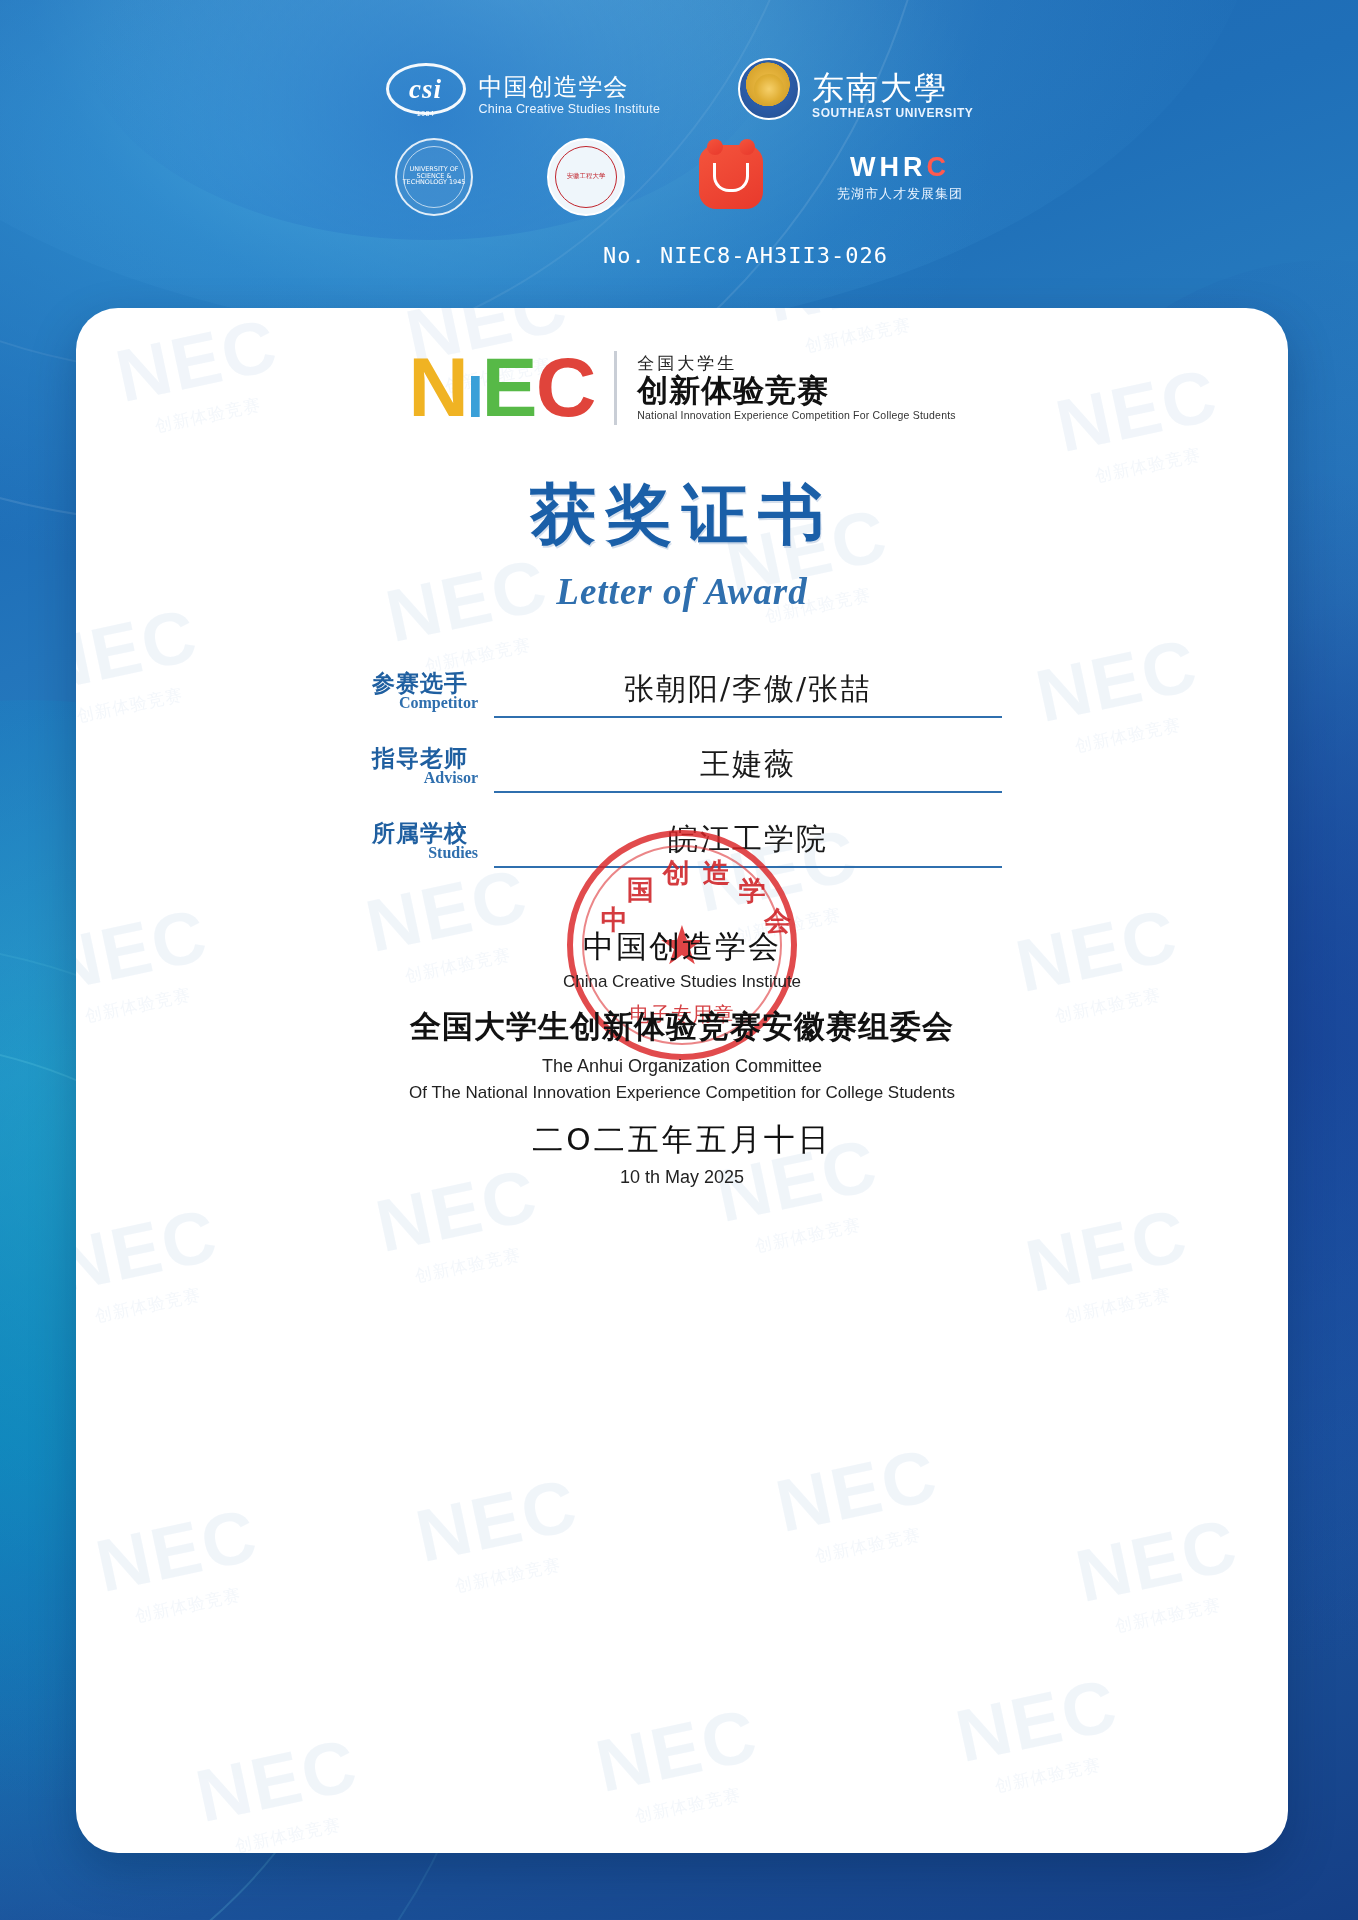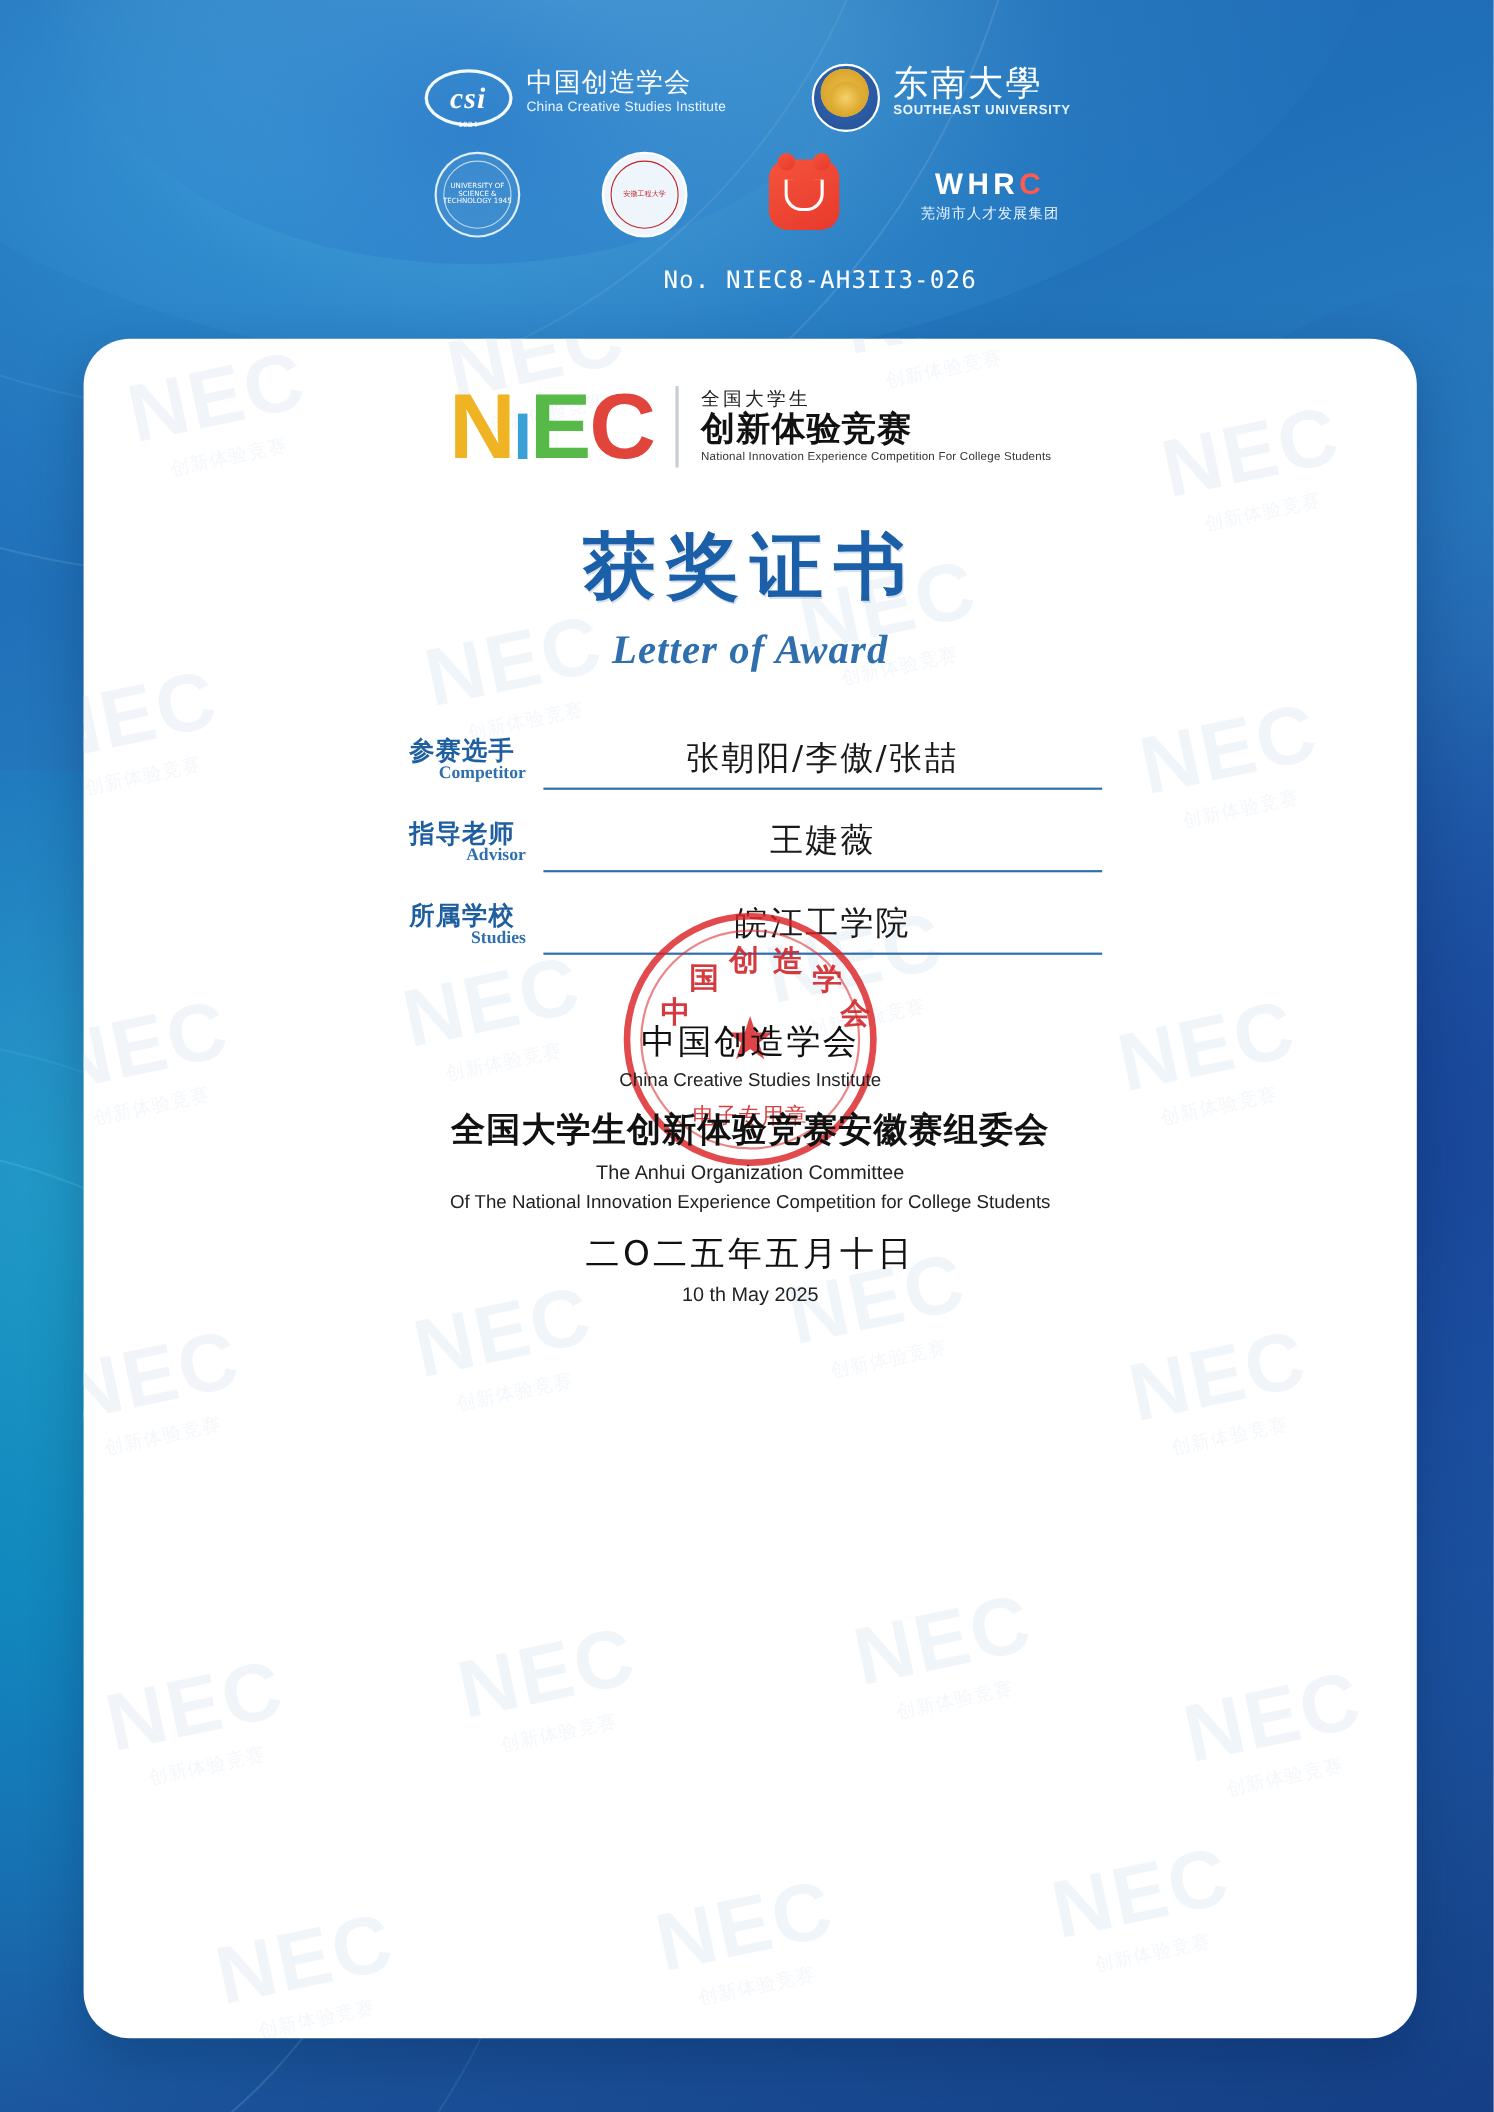--- a/index.html
+++ b/index.html
@@ -68,21 +68,21 @@
     display: flex;
     flex-direction: column;
     align-items: center;
     gap: 10px;
   }
   .logo-row-1 {
     display: flex;
     align-items: center;
     gap: 78px;
   }
-  .logo-item { display: flex; align-items: flex-start; gap: 12px; }
+  .logo-item { display: flex; align-items: flex-end; gap: 12px; }
   .csi-mark {
     width: 82px; height: 58px;
     position: relative;
     display: flex; align-items: center; justify-content: center;
   }
   .csi-mark .ring {
     position: absolute;
     width: 74px; height: 46px;
     border: 3px solid #ffffff;
     border-radius: 50%;

